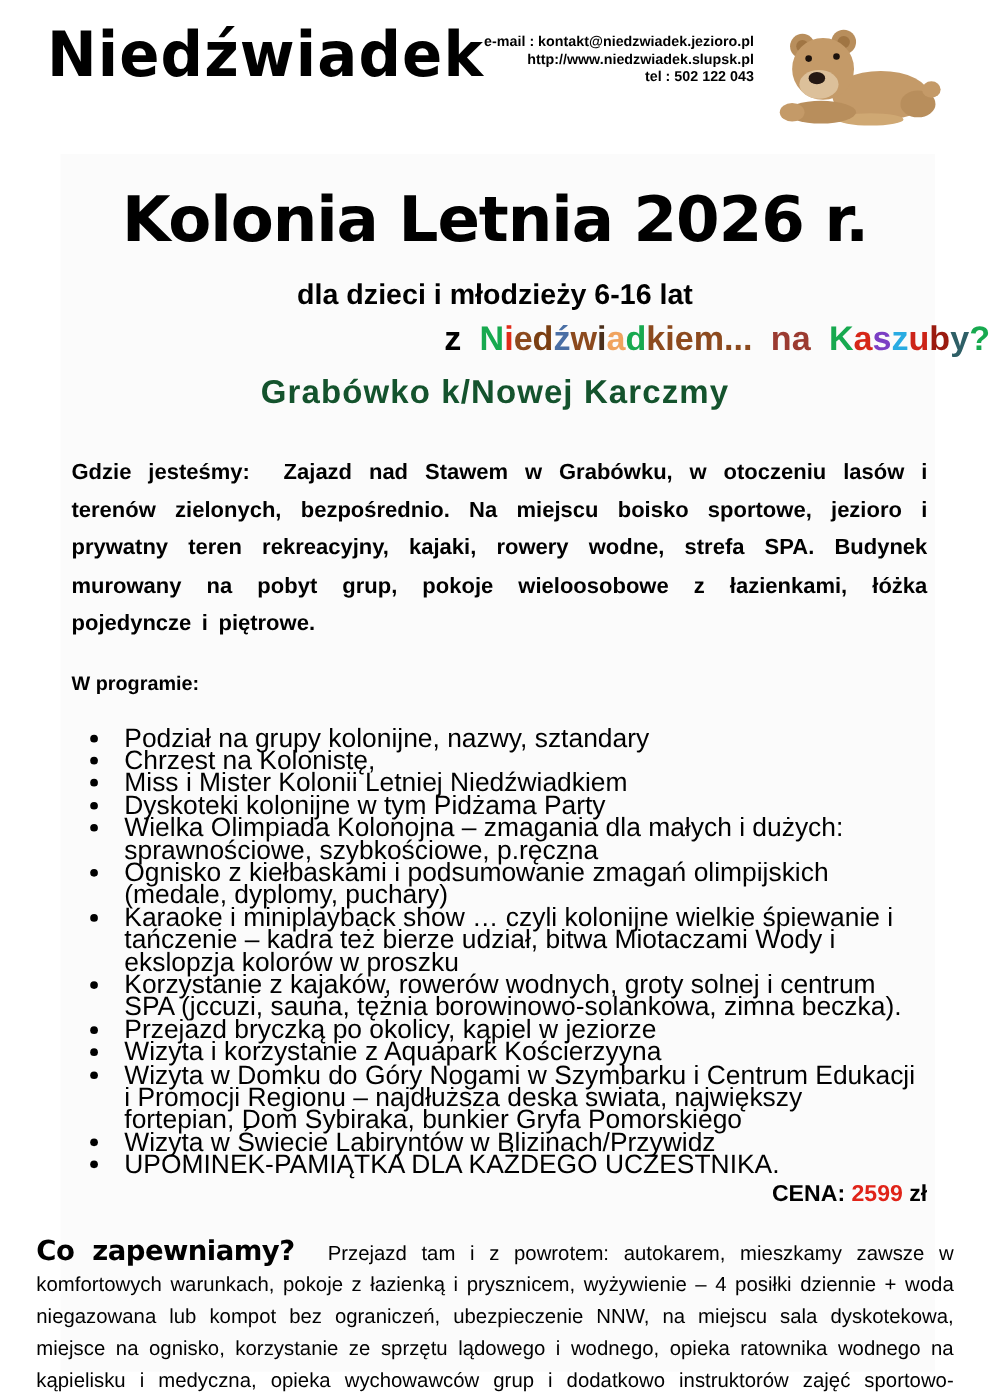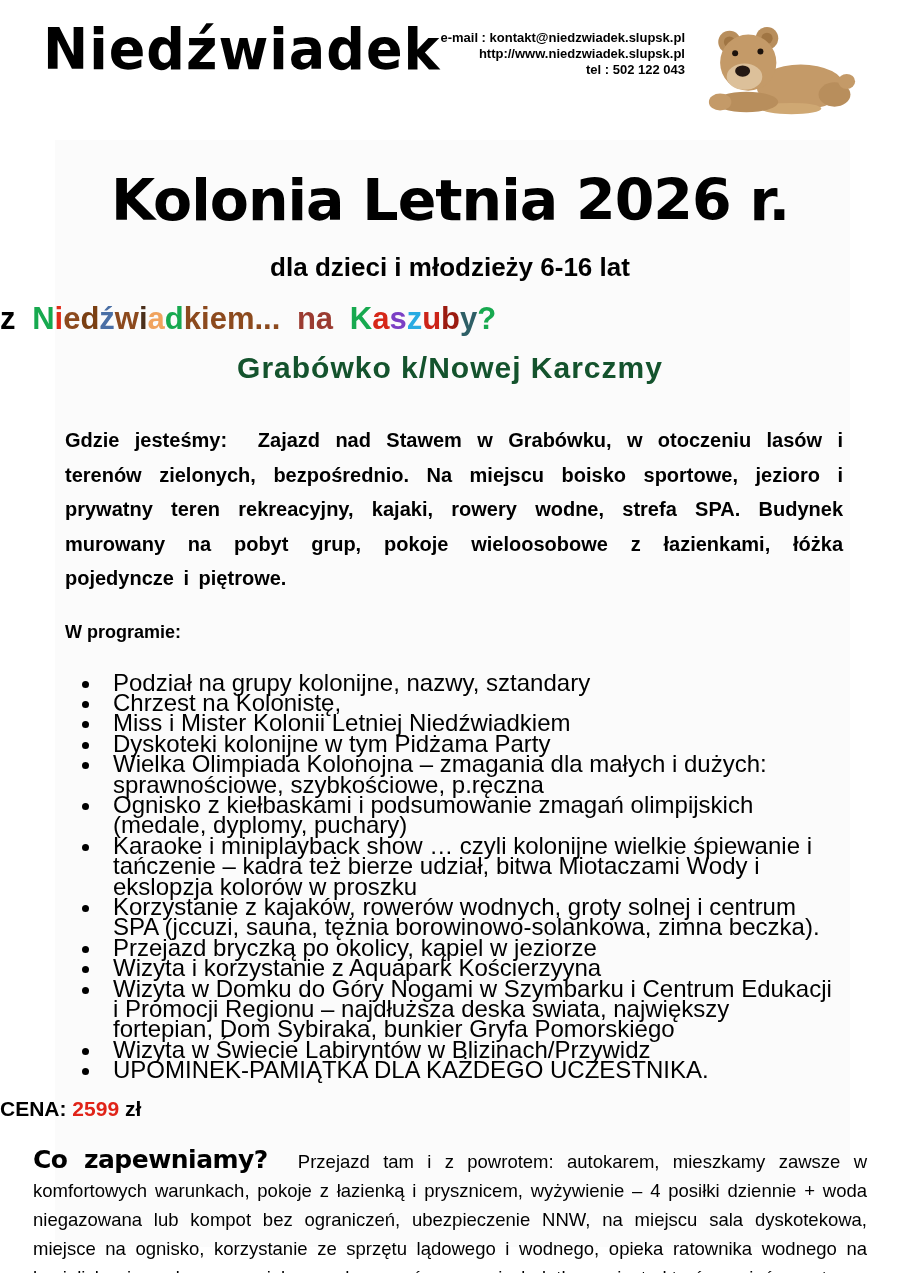--- a/index.html
+++ b/index.html
@@ -38,21 +38,21 @@
   .title{
     margin:30px 0 0 0;text-align:center;
     font-size:57px;font-weight:bold;letter-spacing:-1px;
     font-family:"DejaVu Sans", sans-serif;line-height:60px;
   }
   .subtitle{
     margin-top:22px;display:flex;justify-content:center;gap:45px;
     font-size:26px;font-weight:bold;
   }
   .tagline{
-    margin-top:18px;text-align:left;
+    margin-top:7px;text-align:right;
     font-size:31px;font-weight:bold;word-spacing:8px;
   }
   .location{
     margin-top:14px;text-align:center;
     font-size:30px;font-weight:bold;letter-spacing:1px;
   }
 
   
   .where{
     margin:38px 57px 0 65px;
@@ -62,21 +62,21 @@
   .program-heading{
     margin:26px 0 0 65px;font-size:18px;font-weight:bold;
   }
   .program-list{
     margin:30px 65px 0 95px;padding:0 0 0 8px;
     list-style:disc outside;
     font-size:24px;line-height:20.4px;
   }
   .program-list li{padding-left:10px;margin:0;}
   .price-line{
-    margin:16px 57px 0 0;
+    margin:4px 57px 0 0;text-align:right;
     font-size:21px;font-weight:bold;
   }
   .provide{
     margin:24px 33px 0 33px;
     font-size:18.5px;line-height:29px;text-align:justify;
   }
   .provide-heading{
     font-size:25px;font-weight:bold;margin-right:30px;
     font-family:"DejaVu Sans", sans-serif;letter-spacing:-0.5px;
   }
@@ -85,21 +85,21 @@
 <body>
 
 <div class="bg-panel"></div>
 
 <div class="flyer">
 
   <div class="header">
     <div class="logo-block">
       <div class="logo-text">Niedźwiadek</div>
       <div class="contact">
-        <div>e-mail : kontakt@niedzwiadek.slupsk.pl</div>
+        <div>e-mail : kontakt@niedzwiadek.jezioro.pl</div>
         <div>http://www.niedzwiadek.slupsk.pl</div>
         <div>tel : 502 122 043</div>
       </div>
     </div>
     <div class="bear">
       <svg width="150" height="96" viewBox="0 0 160 100" aria-hidden="true">
         <ellipse cx="100" cy="66" rx="47" ry="24" fill="#c49a68"></ellipse>
         <ellipse cx="136" cy="74" rx="17" ry="13" fill="#b88e5c"></ellipse>
         <ellipse cx="149" cy="60" rx="9" ry="8" fill="#c49a68"></ellipse>
         <ellipse cx="90" cy="89" rx="32" ry="6" fill="#cfa873"></ellipse>

